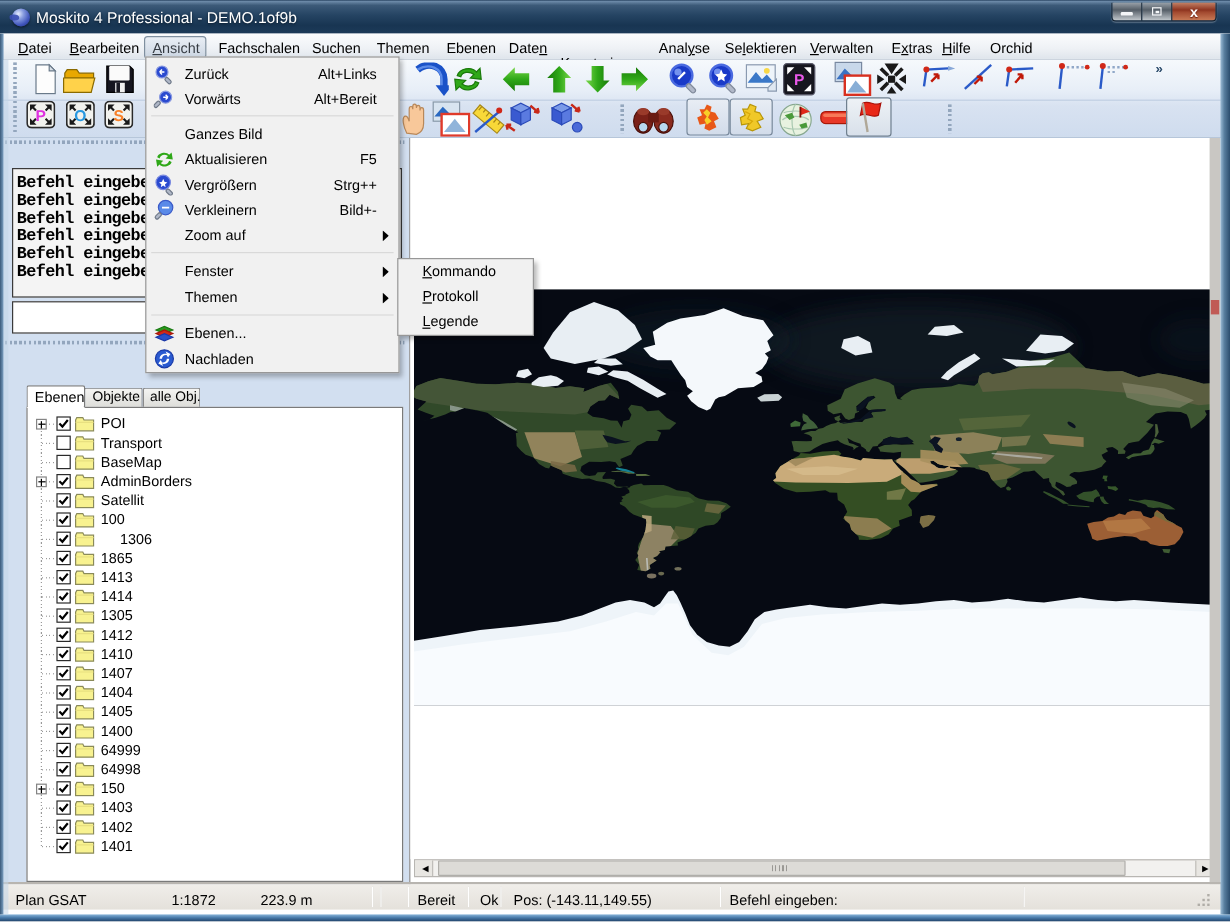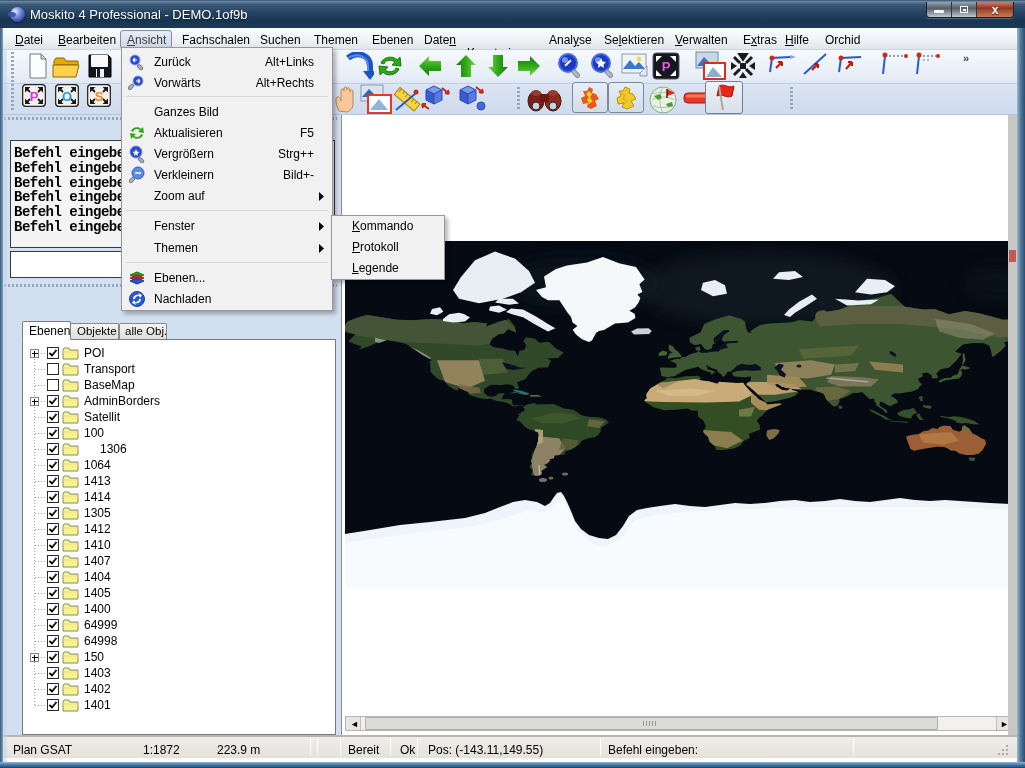--- a/index.html
+++ b/index.html
@@ -378,21 +378,21 @@
 <div class="tx" style="left:100px;top:442px">1306</div>
 <div class="abs" style="left:35px;top:465px;width:11px;height:1px;background:repeating-linear-gradient(90deg,#9a9a9a 0 1px,transparent 1px 3px)"></div>
 <div class="abs" style="left:47px;top:459px;width:12px;height:12px;background:#fff;border:1px solid #2a2a2a"></div>
 <svg class="abs" style="left:48px;top:460px" width="10" height="10" viewBox="0 0 10 10">
     <path d="M1.5,5 L4,7.5 L8.5,2" stroke="#000" stroke-width="1.8" fill="none"></path>
   </svg>
 <svg class="abs" style="left:62px;top:459px" width="17" height="13" viewBox="0 0 17 13">
     <path d="M1,3 L2,1 7,1 8,3 16,3 16,12 1,12Z" fill="#f8f290" stroke="#8a8a5a"></path>
     <path d="M1,5 L16,5" stroke="#e8e080"></path>
   </svg>
-<div class="tx" style="left:84px;top:458px">1064</div>
+<div class="tx" style="left:84px;top:458px">1865</div>
 <div class="abs" style="left:35px;top:481px;width:11px;height:1px;background:repeating-linear-gradient(90deg,#9a9a9a 0 1px,transparent 1px 3px)"></div>
 <div class="abs" style="left:47px;top:475px;width:12px;height:12px;background:#fff;border:1px solid #2a2a2a"></div>
 <svg class="abs" style="left:48px;top:476px" width="10" height="10" viewBox="0 0 10 10">
     <path d="M1.5,5 L4,7.5 L8.5,2" stroke="#000" stroke-width="1.8" fill="none"></path>
   </svg>
 <svg class="abs" style="left:62px;top:475px" width="17" height="13" viewBox="0 0 17 13">
     <path d="M1,3 L2,1 7,1 8,3 16,3 16,12 1,12Z" fill="#f8f290" stroke="#8a8a5a"></path>
     <path d="M1,5 L16,5" stroke="#e8e080"></path>
   </svg>
 <div class="tx" style="left:84px;top:474px">1413</div>
@@ -694,21 +694,21 @@
     </g>
   </svg>
 <div class="abs" style="left:0;top:762px;width:1025px;height:6px;background:linear-gradient(#8ab5da,#4a7cab 45%,#1f4066)"></div>
 <div class="abs" style="left:0;top:28px;width:3px;height:734px;background:linear-gradient(90deg,#3a5a7a,#7fa3c4)"></div>
 <div class="abs" style="left:3px;top:50px;width:4px;height:712px;background:#c2d6e8;opacity:0.55"></div>
 <div class="abs" style="left:1017px;top:28px;width:8px;height:734px;background:linear-gradient(90deg,#9cbcd6,#597f9f 40%,#2b4d6e)"></div>
 <div class="abs" style="left:121px;top:47px;width:212px;height:264px;background:#f1f1f1;border:1px solid #979797;box-shadow:3px 3px 4px rgba(0,0,0,0.28)"></div>
 <div class="tx" style="left:154px;top:55px">Zurück</div>
 <div class="tx" style="left:314px;top:55px;transform:translateX(-100%)">Alt+Links</div>
 <div class="tx" style="left:154px;top:76px">Vorwärts</div>
-<div class="tx" style="left:314px;top:76px;transform:translateX(-100%)">Alt+Rechts</div>
+<div class="tx" style="left:314px;top:76px;transform:translateX(-100%)">Alt+Bereit</div>
 <div class="abs" style="left:126px;top:96px;width:202px;height:1px;background:#d9d9d9"></div>
 <div class="tx" style="left:154px;top:105px">Ganzes Bild</div>
 <div class="tx" style="left:154px;top:126px">Aktualisieren</div>
 <div class="tx" style="left:314px;top:126px;transform:translateX(-100%)">F5</div>
 <div class="tx" style="left:154px;top:147px">Vergrößern</div>
 <div class="tx" style="left:314px;top:147px;transform:translateX(-100%)">Strg++</div>
 <div class="tx" style="left:154px;top:168px">Verkleinern</div>
 <div class="tx" style="left:314px;top:168px;transform:translateX(-100%)">Bild+-</div>
 <div class="tx" style="left:154px;top:189px">Zoom auf</div>
 <svg class="abs" style="left:318px;top:192px" width="6" height="9" viewBox="0 0 6 9">

